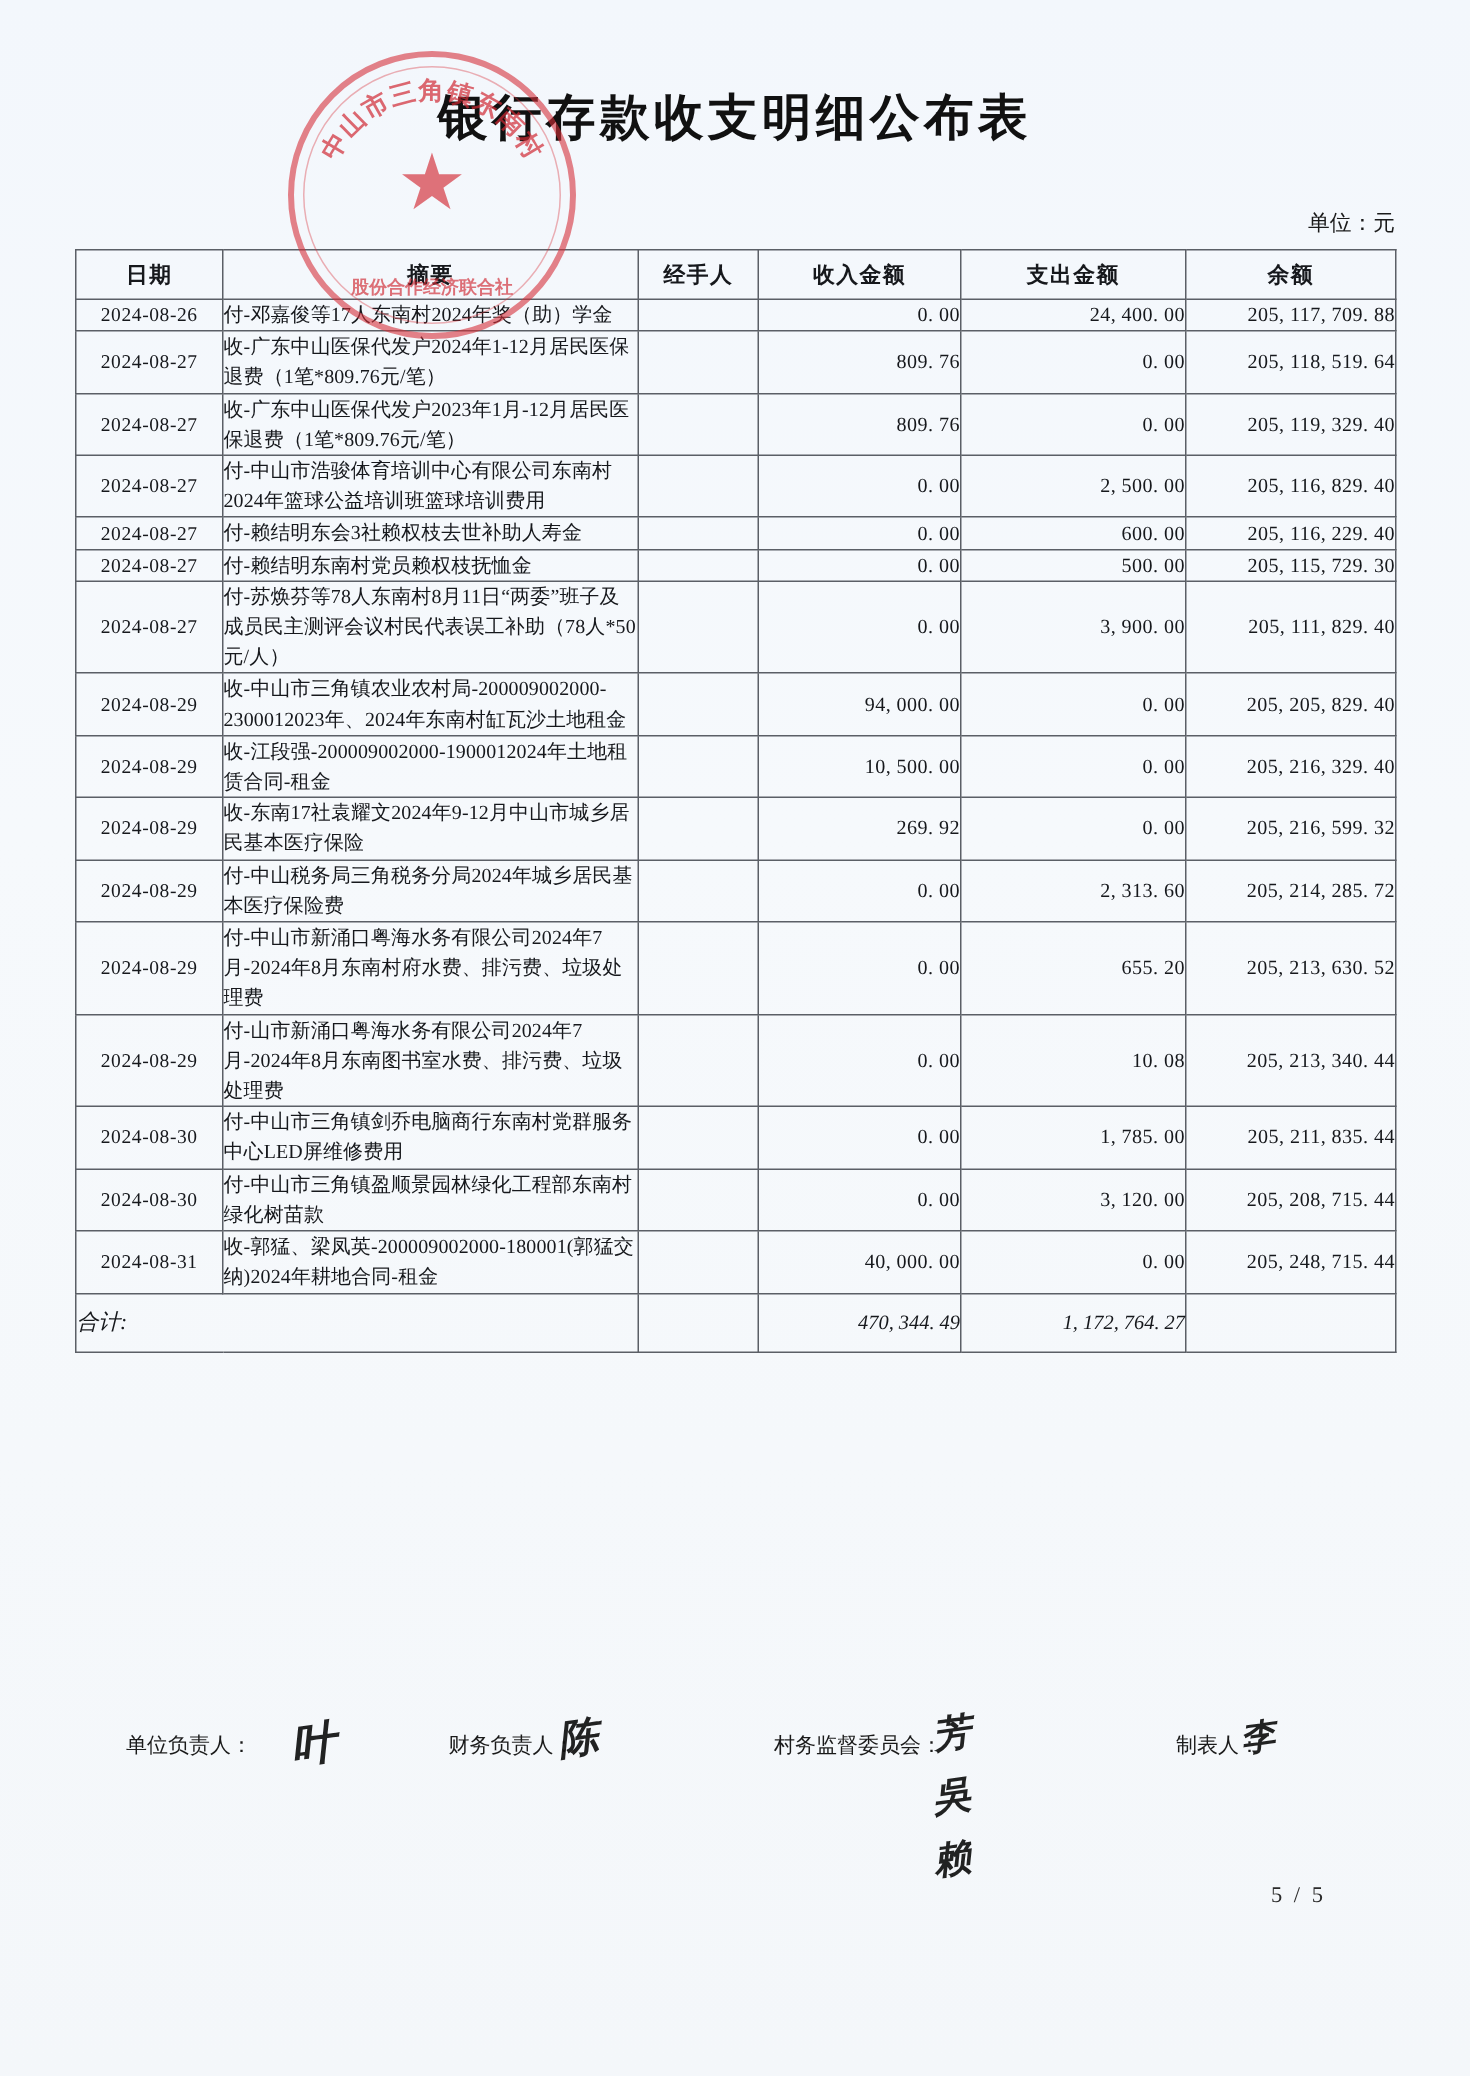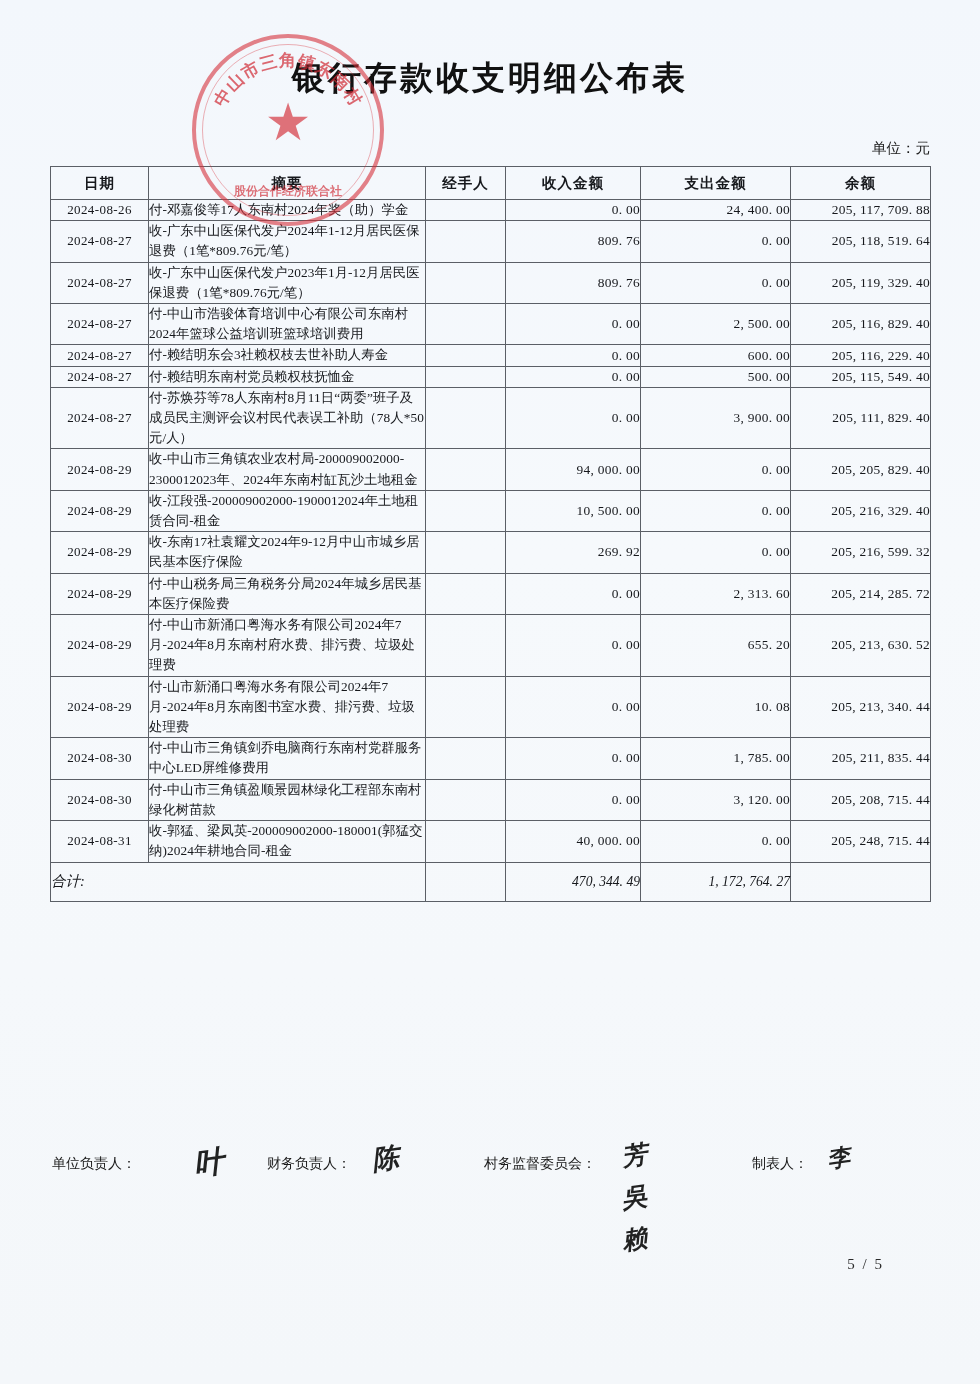--- a/index.html
+++ b/index.html
@@ -188,20 +188,21 @@
     left: 52px;
     top: 1155px;
     width: 880px;
     height: 40px;
     font-size: 14px;
   }
   .sig {
     position: absolute;
     top: 0;
     white-space: nowrap;
+    margin-left: 32px;
   }
   .sig-1 { left: 0px; }
   .sig-2 { left: 215px; }
   .sig-3 { left: 432px; }
   .sig-4 { left: 700px; }
 
   .ink {
     position: absolute;
     font-family: "DejaVu Serif", serif;
     color: #101010;
@@ -309,21 +310,21 @@
           <td class="num mid">0. 00</td>
           <td class="num mid">600. 00</td>
           <td class="num mid">205, 116, 229. 40</td>
         </tr>
         <tr>
           <td class="date">2024-08-27</td>
           <td class="summary">付-赖结明东南村党员赖权枝抚恤金</td>
           <td class="hand"></td>
           <td class="num mid">0. 00</td>
           <td class="num mid">500. 00</td>
-          <td class="num mid">205, 115, 549. 40</td>
+          <td class="num mid">205, 115, 729. 30</td>
         </tr>
         <tr>
           <td class="date">2024-08-27</td>
           <td class="summary">付-苏焕芬等78人东南村8月11日“两委”班子及成员民主测评会议村民代表误工补助（78人*50元/人）</td>
           <td class="hand"></td>
           <td class="num">0. 00</td>
           <td class="num">3, 900. 00</td>
           <td class="num">205, 111, 829. 40</td>
         </tr>
         <tr>

